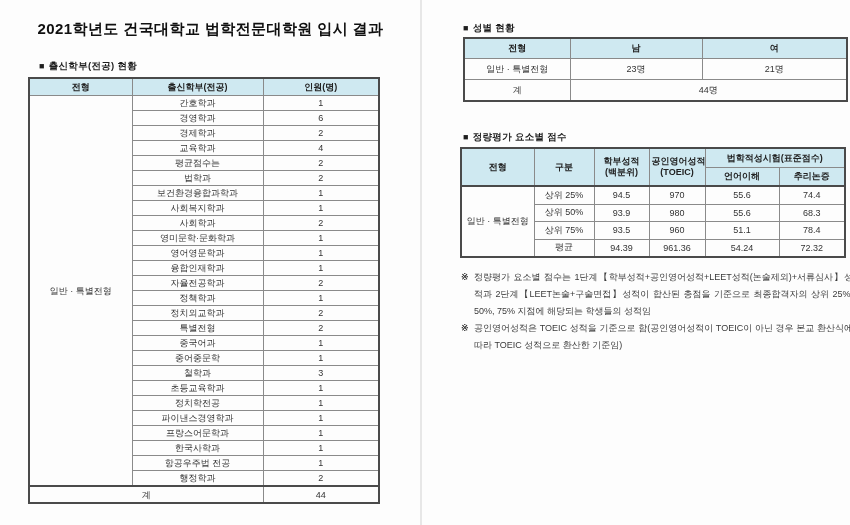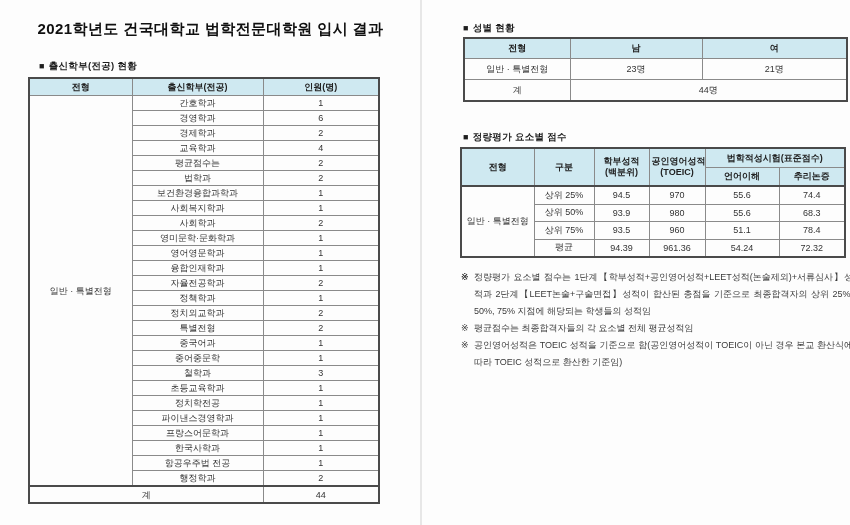--- a/index.html
+++ b/index.html
@@ -319,21 +319,20 @@
     <ul class="footnotes">
       <li>
         <span class="fn-marker">※</span>
       </li>
       <li>
         <span class="fn-marker">※</span>
         <span>정량평가 요소별 점수는 1단계【학부성적+공인영어성적+LEET성적(논술제외)+서류심사】성적과 2단계【LEET논술+구술면접】성적이 합산된 총점을 기준으로 최종합격자의 상위 25%, 50%, 75% 지점에 해당되는 학생들의 성적임</span>
       </li>
       <li>
         <span class="fn-marker">※</span>
-        <span>평균점수는 최종합격자들의 각 요소별 전체 평균성적임</span>
       </li>
       <li>
         <span class="fn-marker">※</span>
         <span>공인영어성적은 TOEIC 성적을 기준으로 함(공인영어성적이 TOEIC이 아닌 경우 본교 환산식에 따라 TOEIC 성적으로 환산한 기준임)</span>
       </li>
     </ul>
   </div>
 </div>
 
 </body></html>

